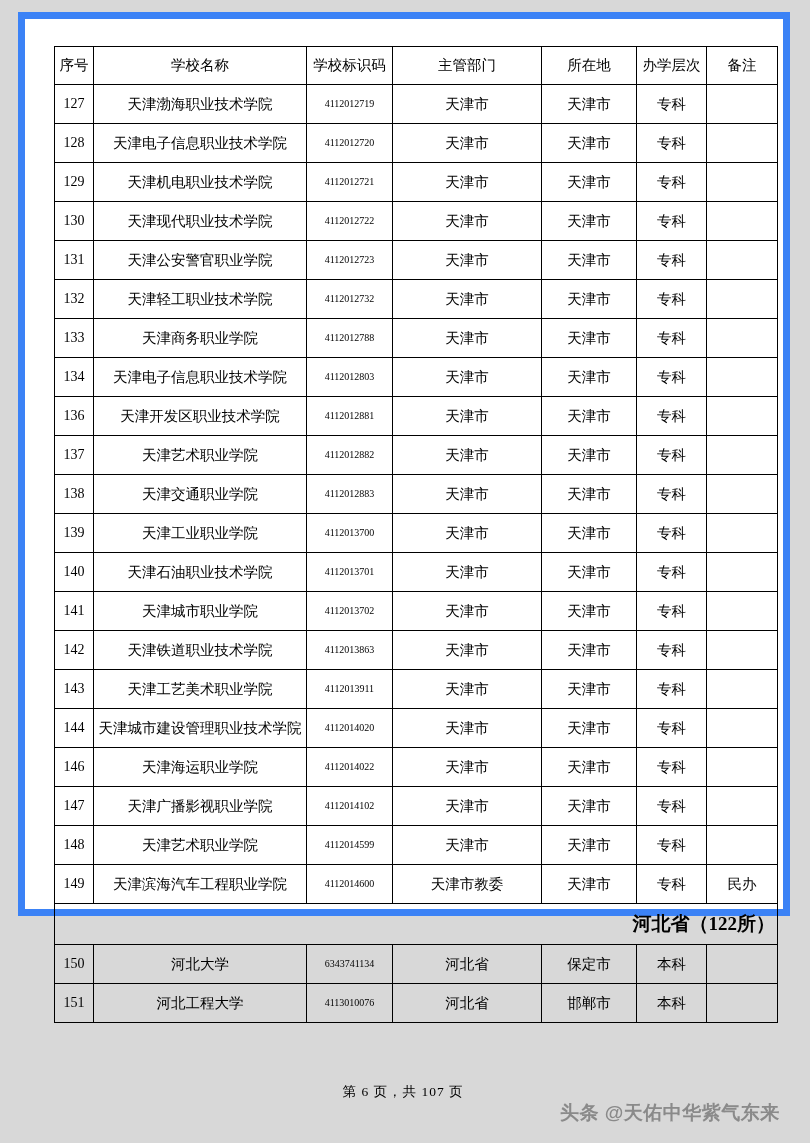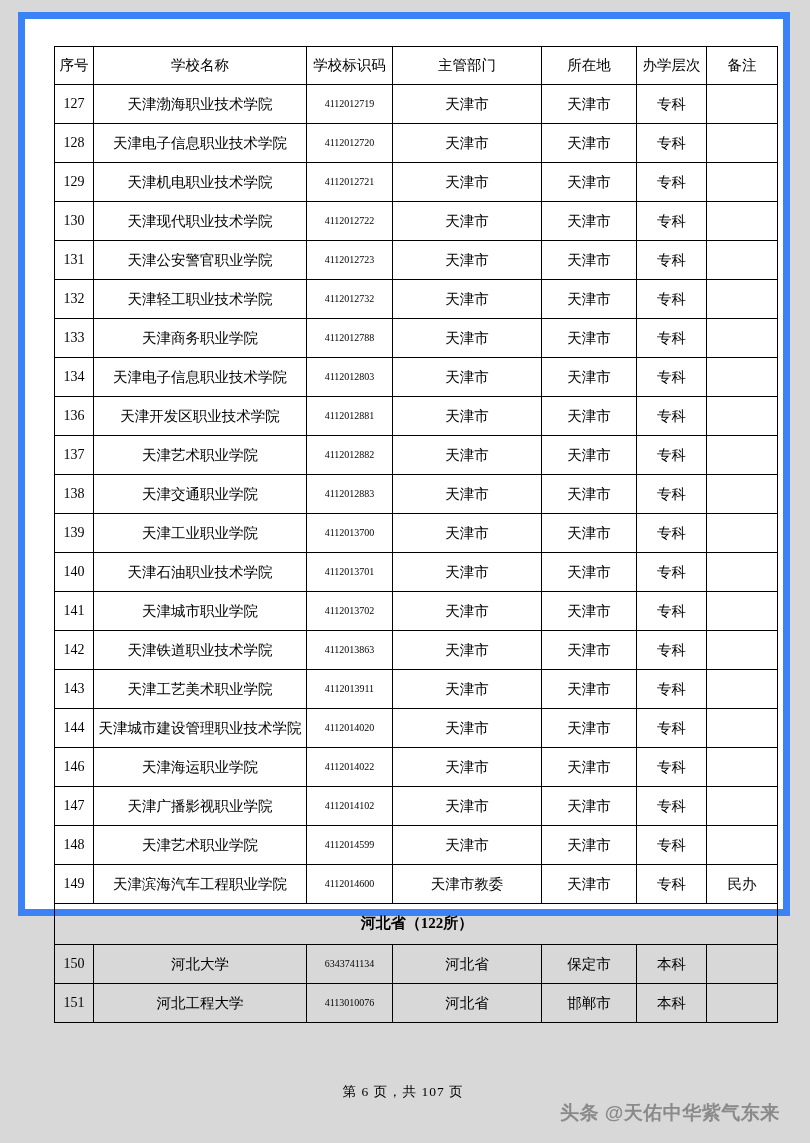--- a/index.html
+++ b/index.html
@@ -66,23 +66,23 @@
   }
   td.code {
     font-family: "Liberation Serif", "DejaVu Serif", serif;
     font-size: 10px;
     letter-spacing: 0px;
   }
   td.name {
     font-size: 14.5px;
   }
   tr.section td {
-    text-align: center;
+    text-align: right;
     font-weight: bold;
-    font-size: 15px;
+    font-size: 19px;
     height: 40px;
     padding-left: 4px;
   }
   .pagefoot {
     position: absolute;
     left: 0;
     top: 1083px;
     width: 806px;
     text-align: center;
     font-size: 13.5px;

